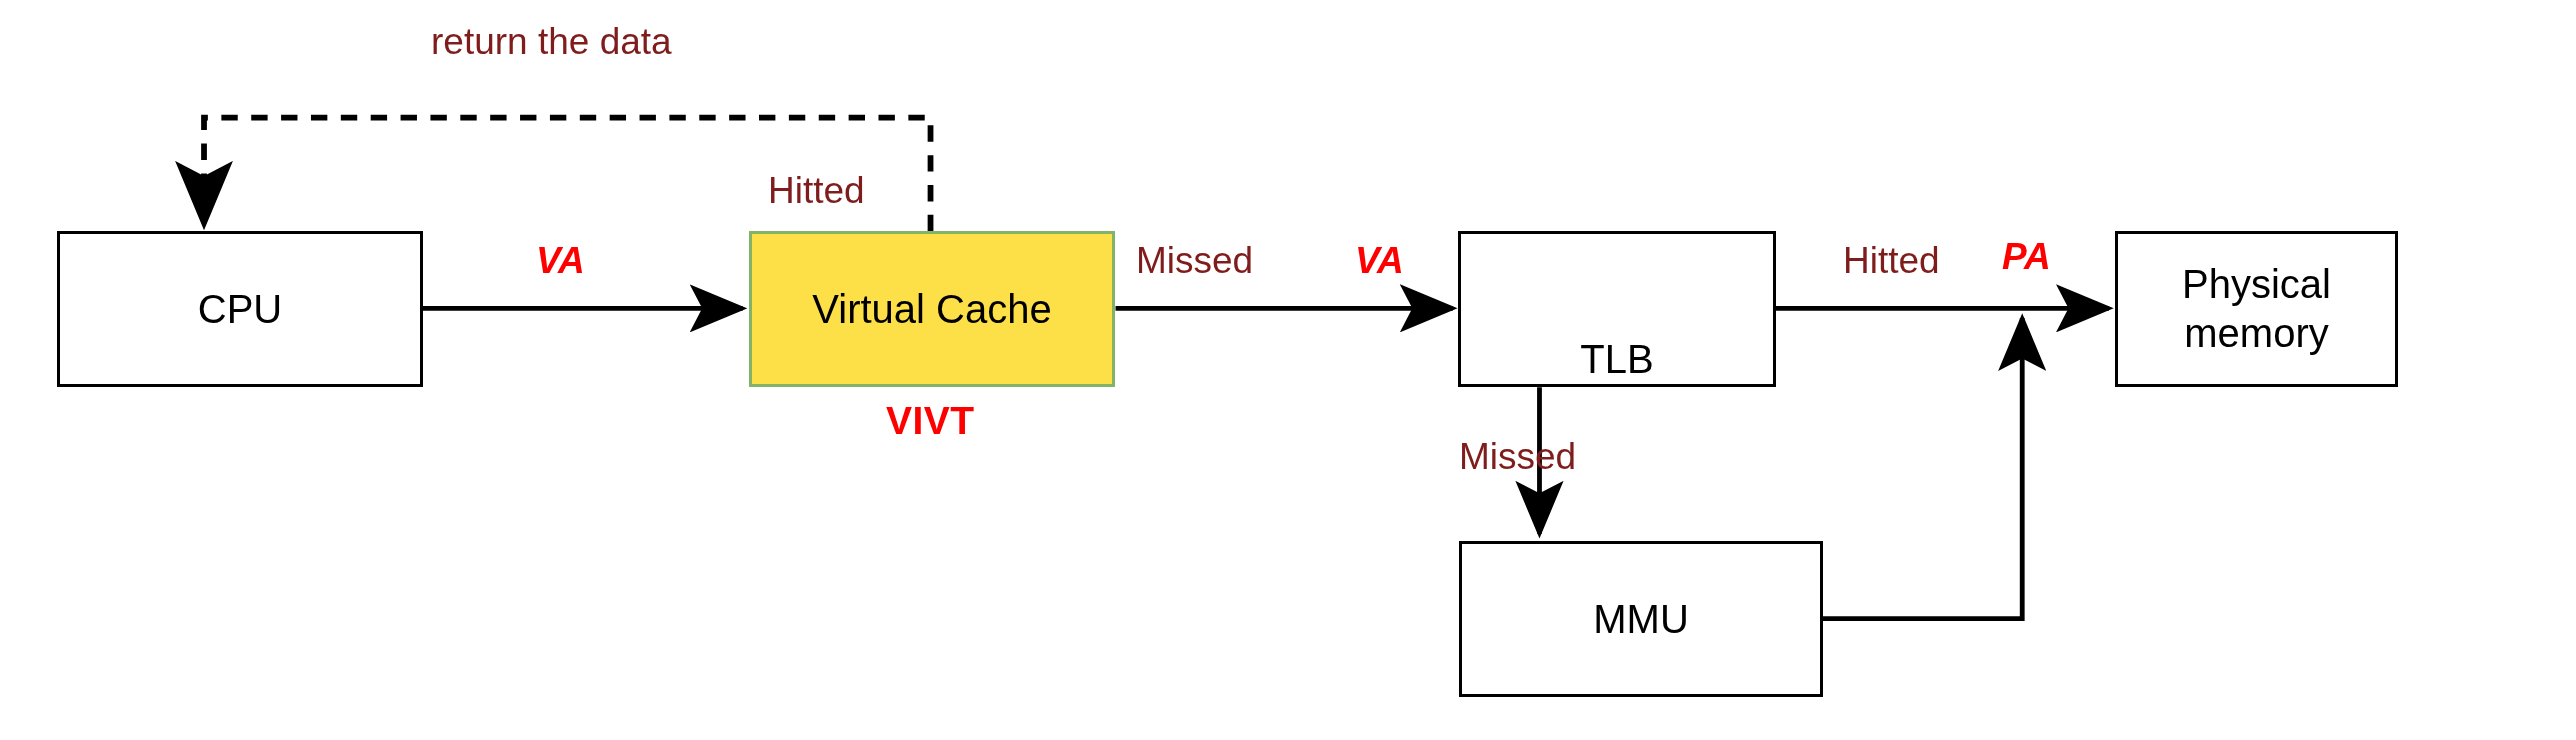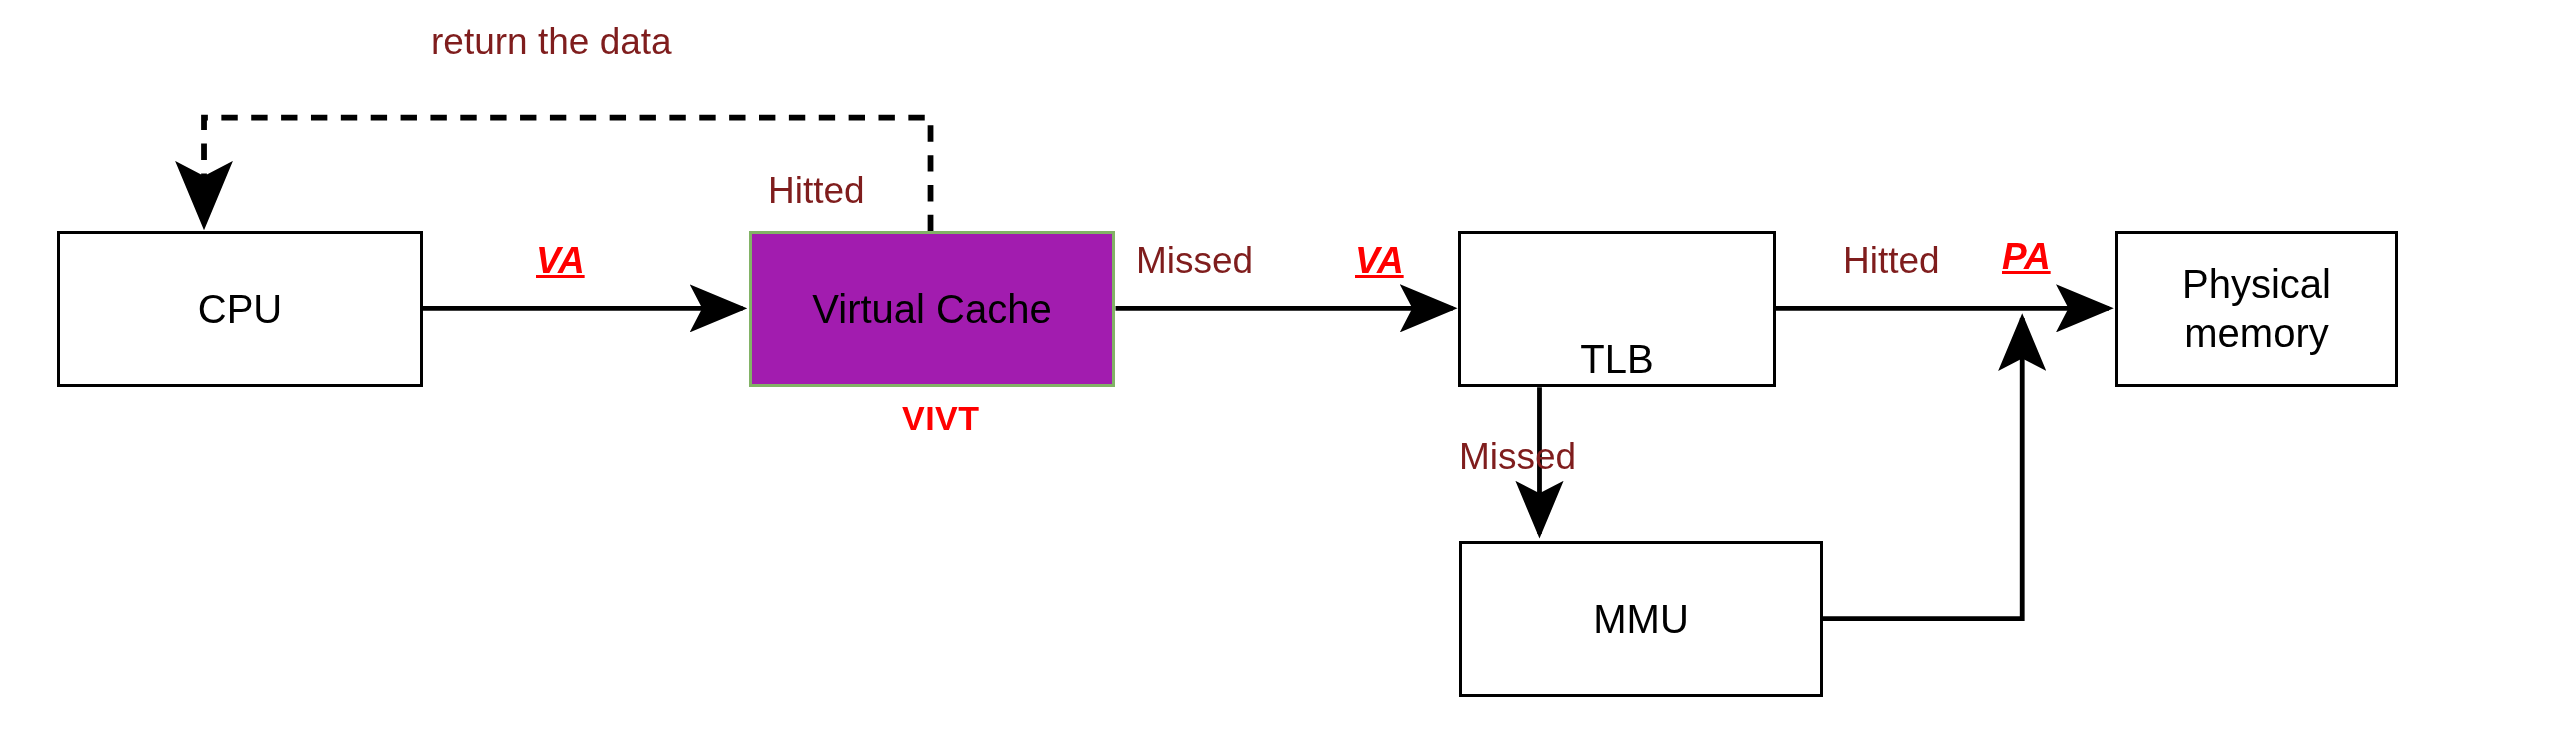--- a/index.html
+++ b/index.html
@@ -31,48 +31,46 @@
     box-sizing: border-box;
     border: 3.9px solid #000000;
     background: #ffffff;
     display: flex;
     align-items: center;
     justify-content: center;
     text-align: center;
   }
   .node-box.green {
     border-color: #82b366;
-    background: #a21caf;
+    background: #fde047;
   }
   .node-label {
     font-family: "Liberation Sans", sans-serif;
     font-size: 40px;
     color: #000000;
     line-height: 1.22;
     white-space: pre-line;
   }
   .edge-label {
     position: absolute;
     font-family: "Liberation Sans", sans-serif;
     font-size: 37px;
     color: #7f1d1d;
     white-space: nowrap;
   }
   .edge-label.red-italic {
     color: #ff0000;
     font-style: italic;
     font-weight: bold;
-    text-decoration: underline;
   }
   .edge-label.red-bold {
     color: #ff0000;
     font-weight: bold;
-    font-size: 34px;
+    font-size: 39px;
     letter-spacing: 0.5px;
-    margin-left: 16px;
   }
 </style>
 </head>
 <body>
 
 <div id="diagram-root">
 
   <svg class="canvas" viewBox="0 0 2672 768">
     <defs>
       <marker id="arrowhead" markerWidth="12" markerHeight="10" refX="11" refY="5" orient="auto" markerUnits="strokeWidth">

